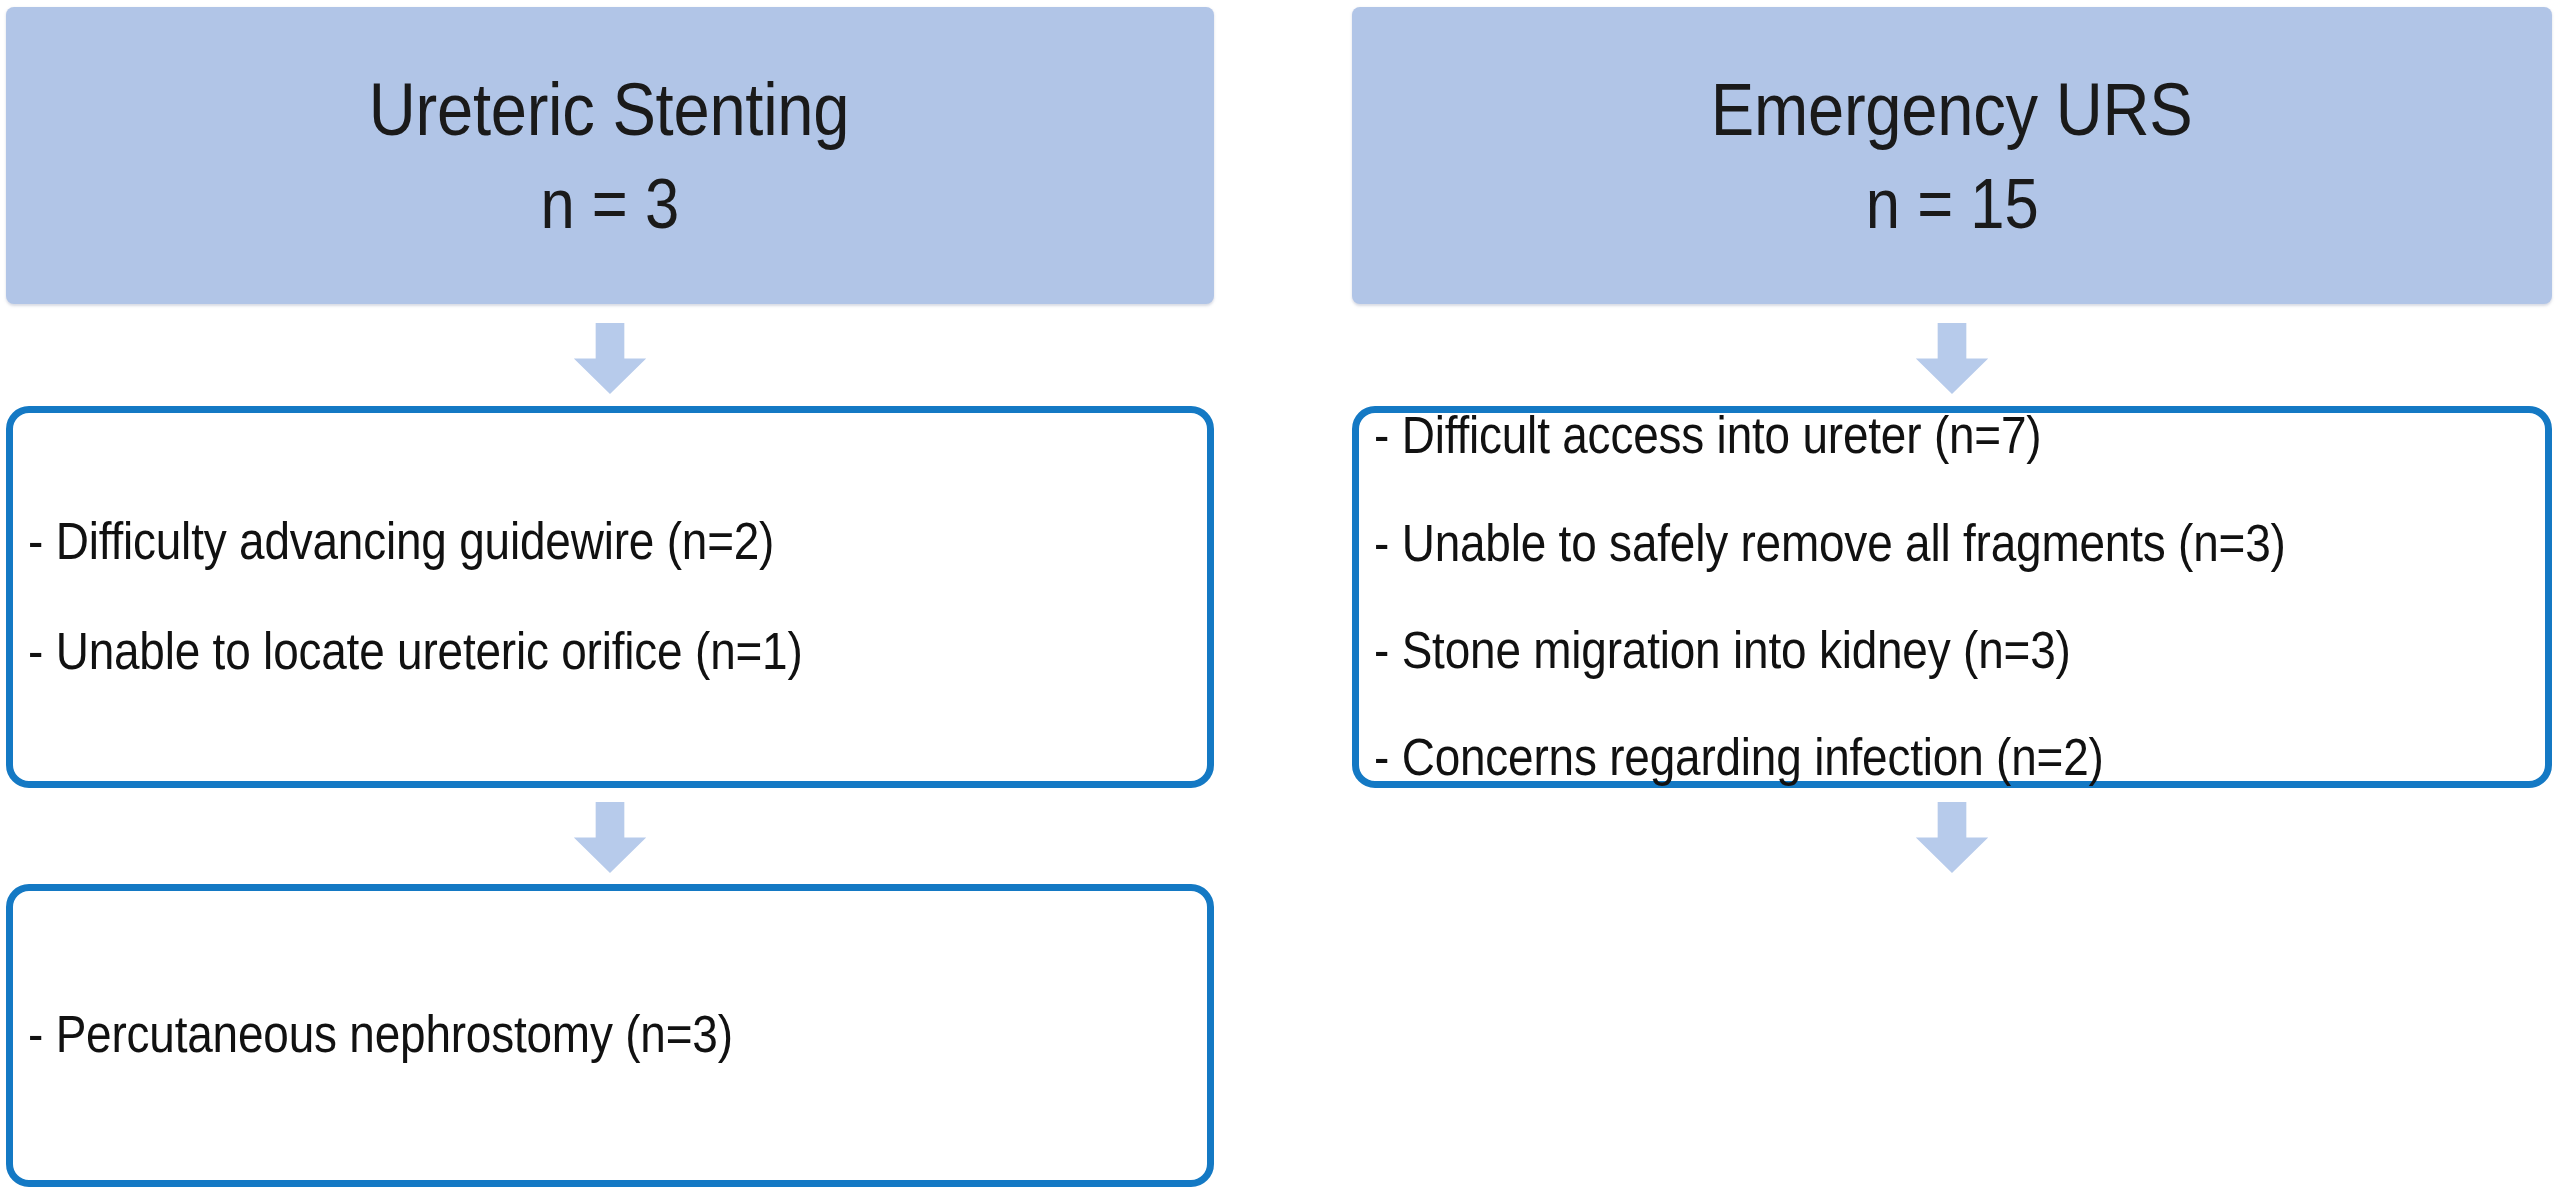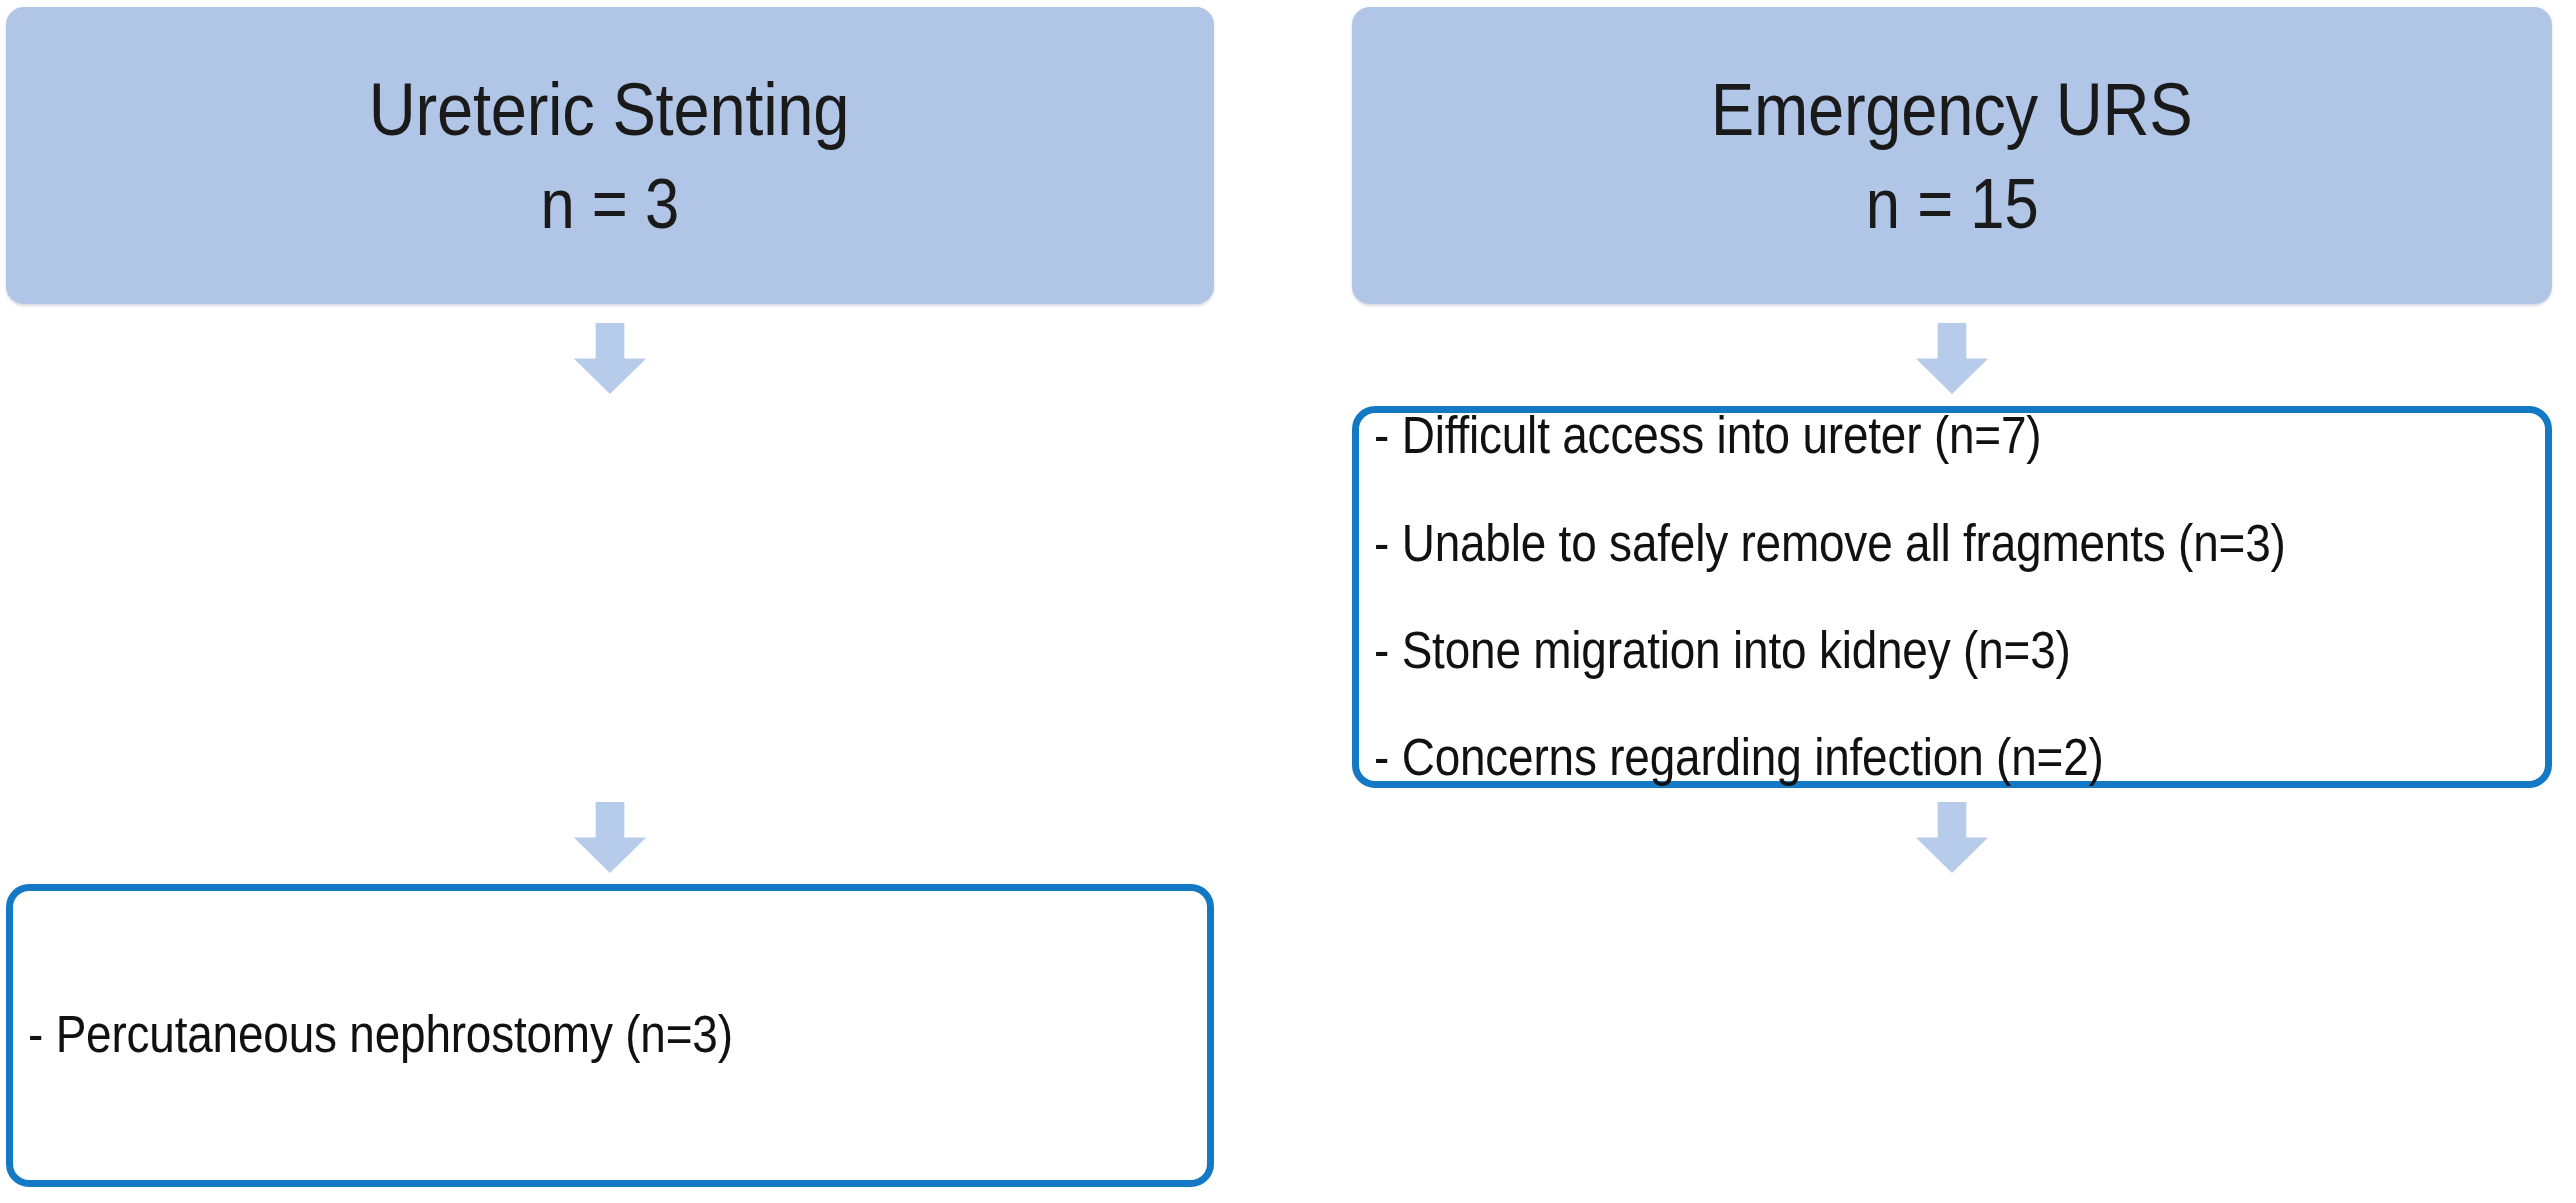--- a/index.html
+++ b/index.html
@@ -30,21 +30,21 @@
   .column.right { left: 1352px; width: 1200px; }
 
   
   .header-box {
     position: absolute;
     top: 6.9px;
     left: 0;
     right: 0;
     height: 297px;
     background: #b1c5e7;
-    border-radius: 18px;
+    border-radius: 8px;
     box-sizing: border-box;
     display: flex;
     flex-direction: column;
     align-items: center;
     justify-content: center;
     box-shadow: 0 1.4px 2.7px rgba(140,150,175,0.35);
   }
   .header-title {
     font-size: 74px;
     line-height: 1.08;
@@ -118,20 +118,24 @@
       <div class="header-title">Ureteric Stenting</div>
       <div class="header-count">n = 3</div>
     </div>
 
     <div class="arrow to-reasons">
       <svg viewBox="0 0 118 104" xmlns="http://www.w3.org/2000/svg">
         <polygon points="38,0 80,0 80,52 112,52 59,104 6,52 38,52" fill="#b7cbeb"></polygon>
       </svg>
     </div>
 
+    <div class="outline-box box-reasons">
+      <div class="bullet-line">- Difficulty advancing guidewire (n=2)</div>
+      <div class="bullet-line">- Unable to locate ureteric orifice (n=1)</div>
+    </div>
 
     <div class="arrow to-outcome">
       <svg viewBox="0 0 118 104" xmlns="http://www.w3.org/2000/svg">
         <polygon points="38,0 80,0 80,52 112,52 59,104 6,52 38,52" fill="#b7cbeb"></polygon>
       </svg>
     </div>
 
     <div class="outline-box box-outcome">
       <div class="bullet-line">- Percutaneous nephrostomy (n=3)</div>
     </div>

